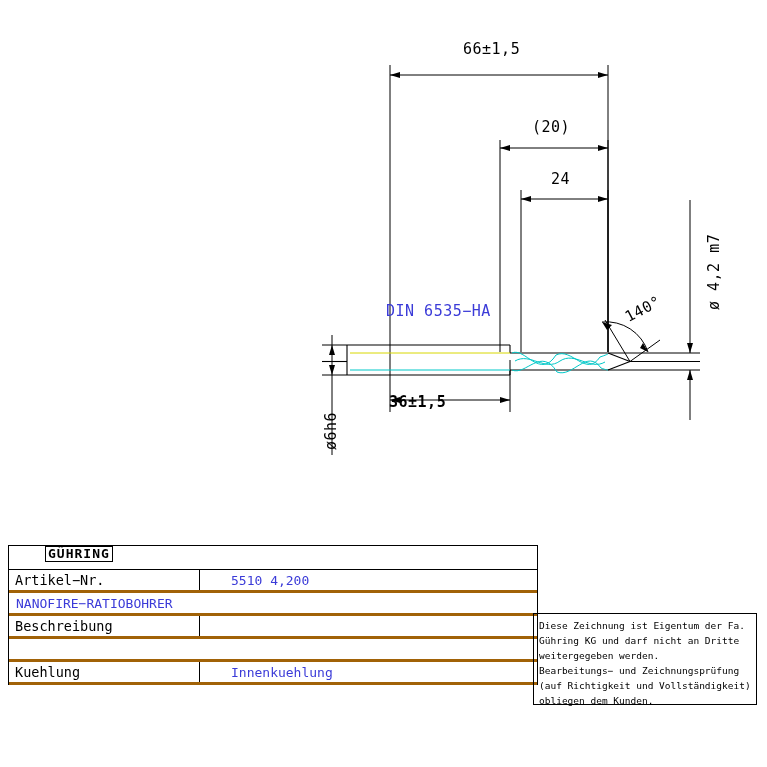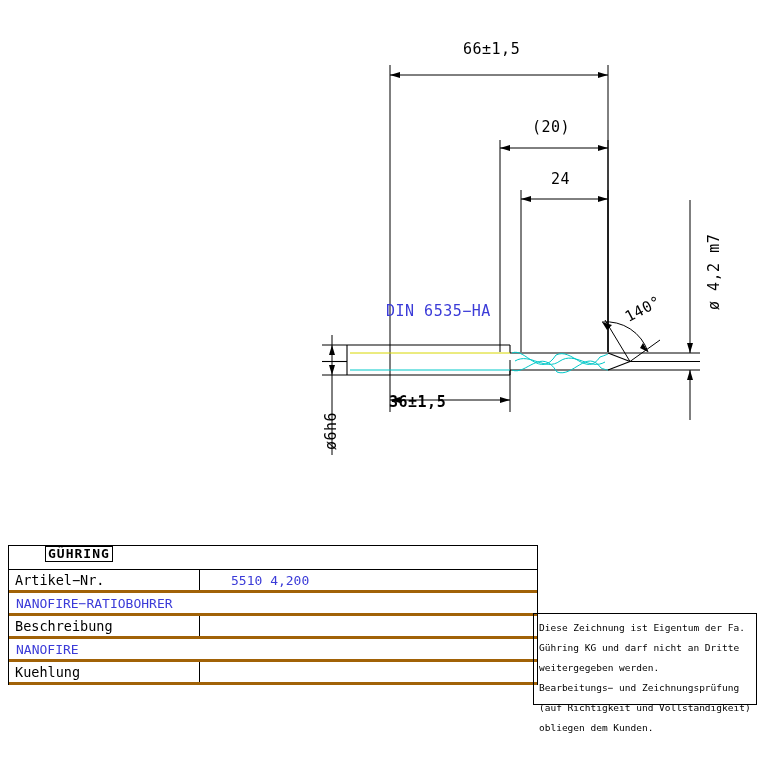--- a/index.html
+++ b/index.html
@@ -42,21 +42,21 @@
   .note-box {
     position: absolute;
     left: 533px;
     top: 613px;
     width: 224px;
     height: 92px;
     border: 1px solid #000000;
     box-sizing: border-box;
     padding: 4px 5px 0 5px;
     font-size: 9.5px;
-    line-height: 20px;
+    line-height: 15px;
     font-family: "DejaVu Sans Mono", monospace;
     color: #000000;
     white-space: pre-line;
   }
   
   .title-block {
     position: absolute;
     left: 8px;
     top: 545px;
     width: 530px;
@@ -237,25 +237,25 @@
 
   <div class="tb-row">
     <div class="tb-val">NANOFIRE−RATIOBOHRER</div>
   </div>
 
   <div class="tb-row">
     <div class="tb-key">Beschreibung</div>
   </div>
 
   <div class="tb-row">
-    <div class="tb-val">NANOFIRE</div>
   </div>
 
   <div class="tb-row">
     <div class="tb-key">Kuehlung</div>
+    <div class="tb-val">Innenkuehlung</div>
   </div>
 
 </div>
 
 <div class="note-box">Diese Zeichnung ist Eigentum der Fa.
 Gühring KG und darf nicht an Dritte
 weitergegeben werden.
 Bearbeitungs− und Zeichnungsprüfung
 (auf Richtigkeit und Vollständigkeit)
 obliegen dem Kunden.</div>

